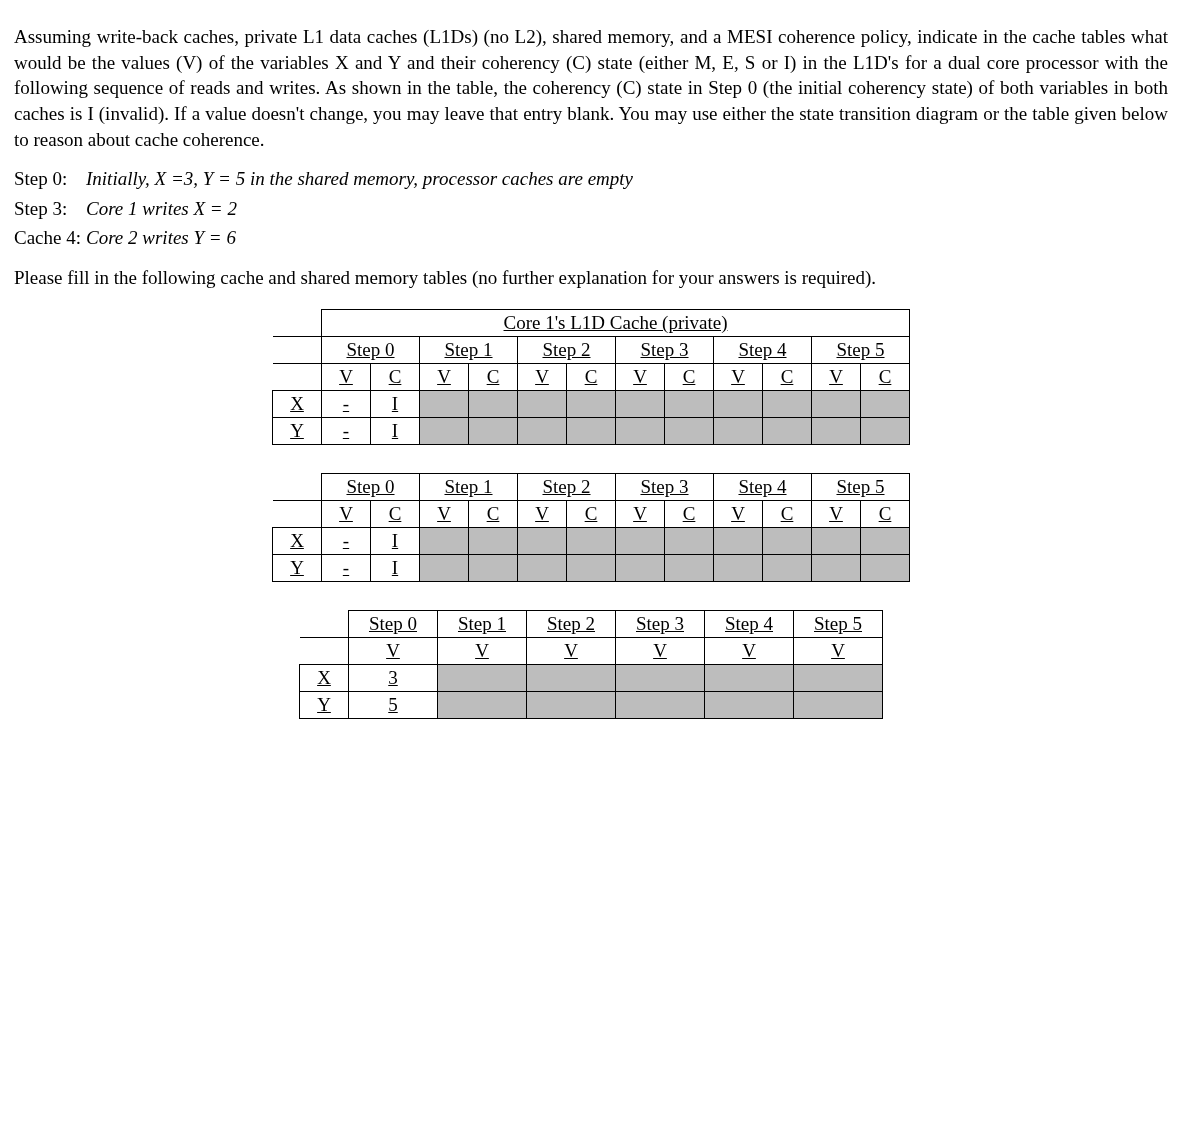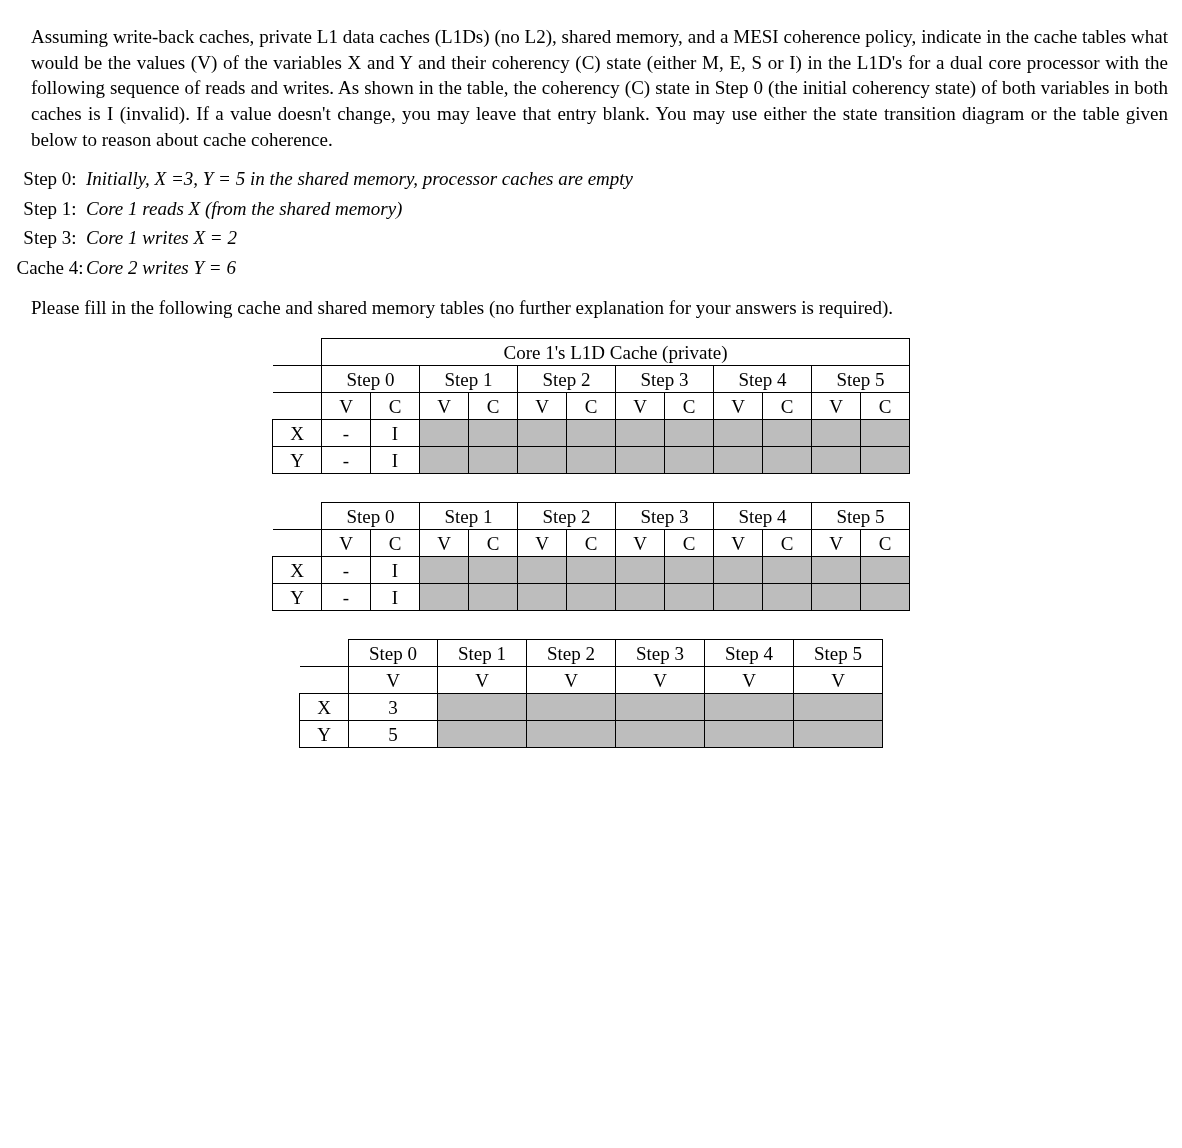--- a/index.html
+++ b/index.html
@@ -7,42 +7,41 @@
     font-size: 19px;
     line-height: 1.35;
     margin: 0;
     padding: 24px 14px;
     color: #000;
     background: #fff;
   }
   .para {
     margin-bottom: 14px;
     text-align: justify;
-    margin-left: 17px;
   }
   .steps {
     margin-bottom: 14px;
   }
   .step-row {
     display: flex;
     margin: 4px 0;
   }
   .step-label {
     width: 72px;
     flex: 0 0 72px;
-    text-align: center;
   }
   .step-text {
     flex: 1;
     font-style: italic;
   }
   .table-wrap {
     display: flex;
     justify-content: center;
     margin: 18px 0 28px 0;
+    text-decoration: underline;
   }
   table {
     border-collapse: collapse;
   }
   th, td {
     border: 1px solid #000;
     text-align: center;
     font-weight: normal;
     height: 26px;
     min-width: 40px;
@@ -61,24 +60,20 @@
 </style>
 </head>
 <body>
 
 <div class="para">Assuming write-back caches, private L1 data caches (L1Ds) (no L2), shared memory, and a MESI coherence policy, indicate in the cache tables what would be the values (V) of the variables X and Y and their coherency (C) state (either M, E, S or I) in the L1D's for a dual core processor with the following sequence of reads and writes. As shown in the table, the coherency (C) state in Step 0 (the initial coherency state) of both variables in both caches is I (invalid). If a value doesn't change, you may leave that entry blank. You may use either the state transition diagram or the table given below to reason about cache coherence.</div>
 
 <div class="steps">
   <div class="step-row">
     <div class="step-label">Step 0:</div>
     <div class="step-text">Initially, X =3, Y = 5 in the shared memory, processor caches are empty</div>
-  </div>
-  <div class="step-row">
-    <div class="step-label">Step 1:</div>
-    <div class="step-text">Core 1 reads X (from the shared memory)</div>
   </div>
   <div class="step-row">
     <div class="step-label">Step 3:</div>
     <div class="step-text">Core 1 writes X = 2</div>
   </div>
   <div class="step-row">
     <div class="step-label">Cache 4:</div>
     <div class="step-text">Core 2 writes Y = 6</div>
   </div>
 </div>

